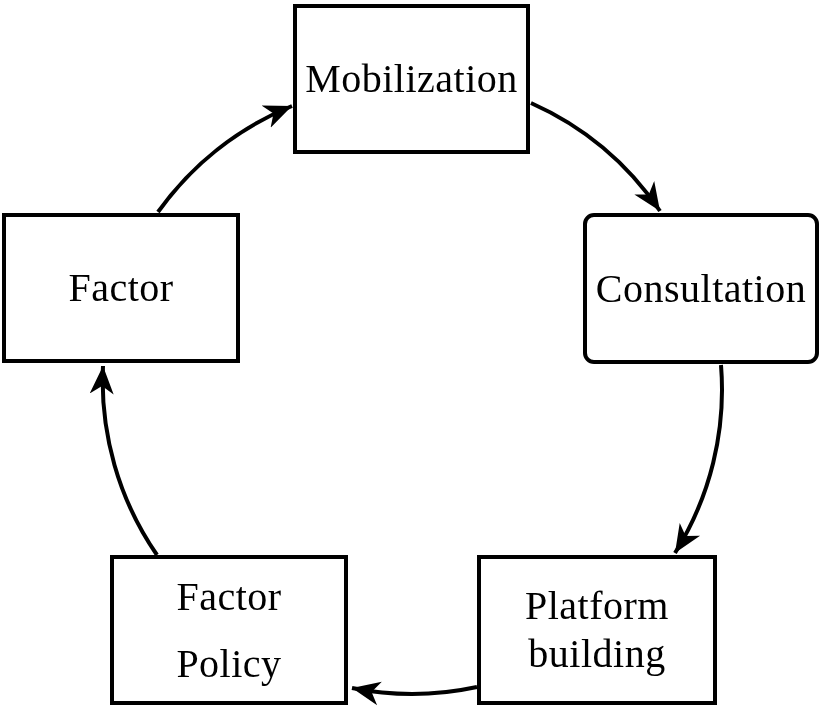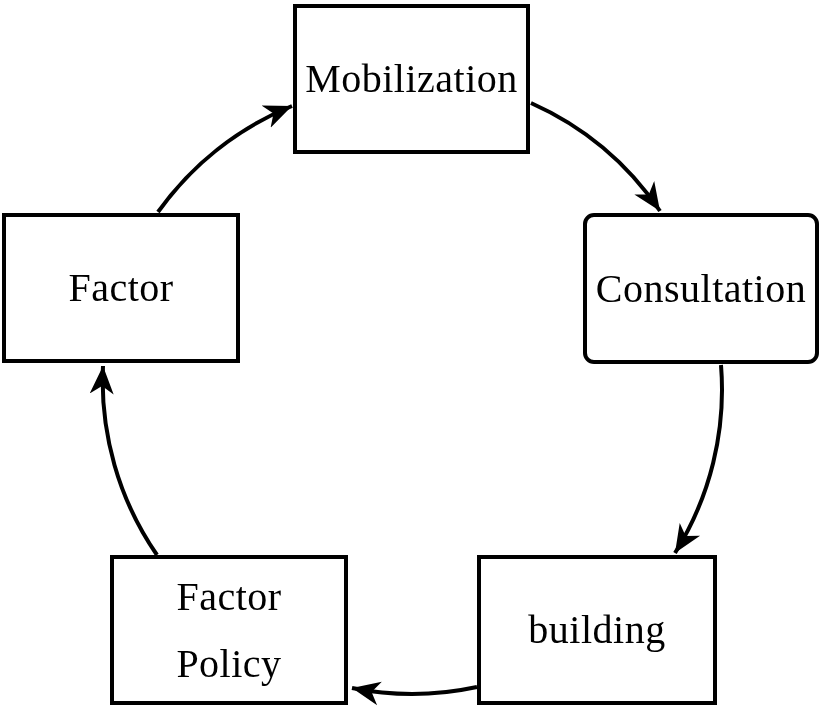--- a/index.html
+++ b/index.html
@@ -75,20 +75,21 @@
 
   <div class="node" id="node-mobilization">
     <span>Mobilization</span>
   </div>
 
   <div class="node" id="node-consultation">
     <span>Consultation</span>
   </div>
 
   <div class="node" id="node-platform-building">
+    <span>Platform</span>
     <span>building</span>
   </div>
 
   <div class="node" id="node-factor-inputs">
     <span>Factor</span>
     <span>Policy</span>
   </div>
 
   <div class="node" id="node-policy-support">
     <span>Factor</span>

